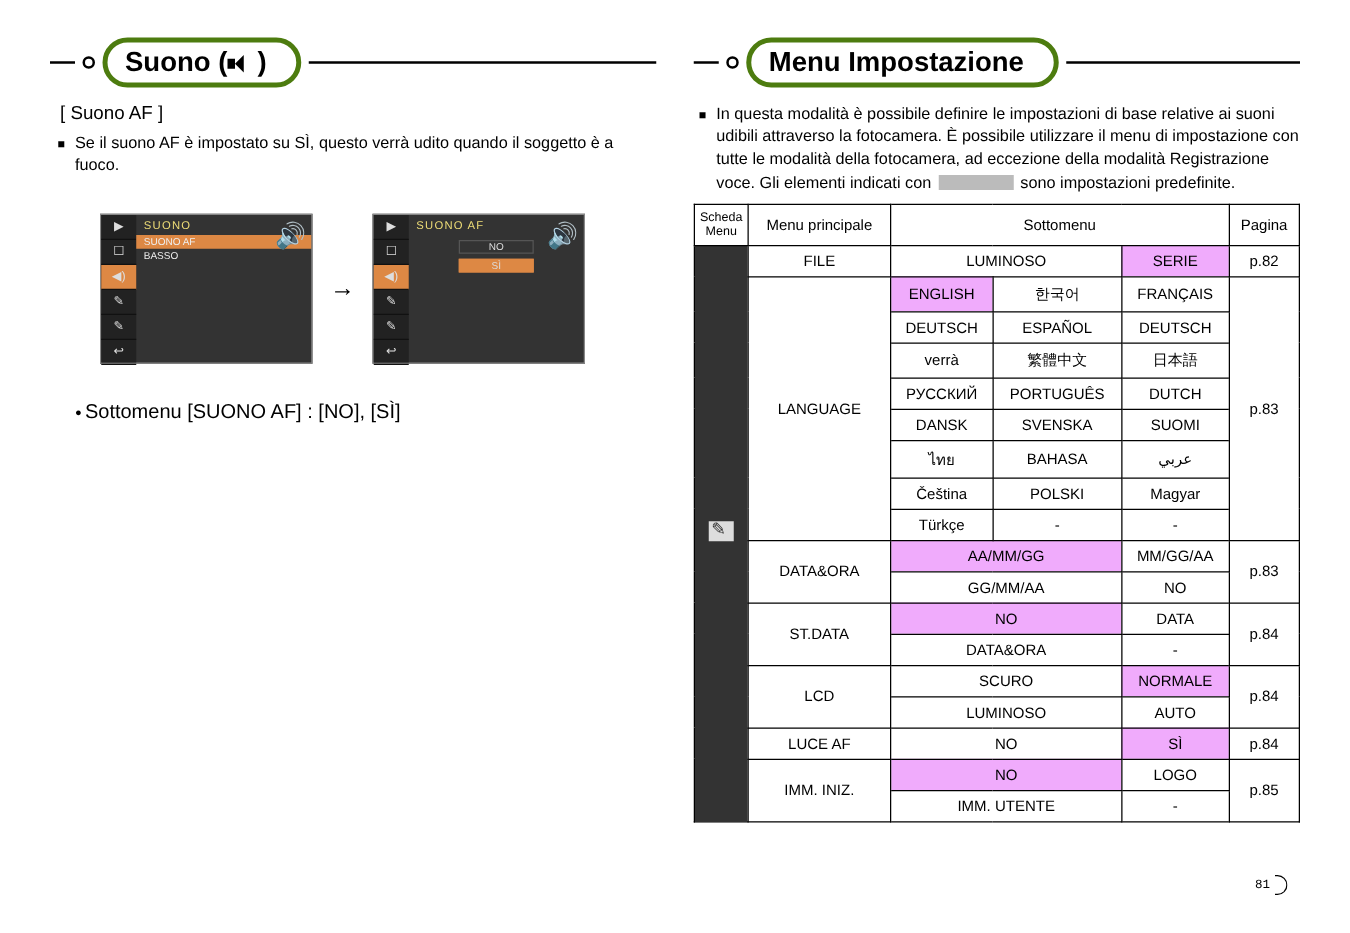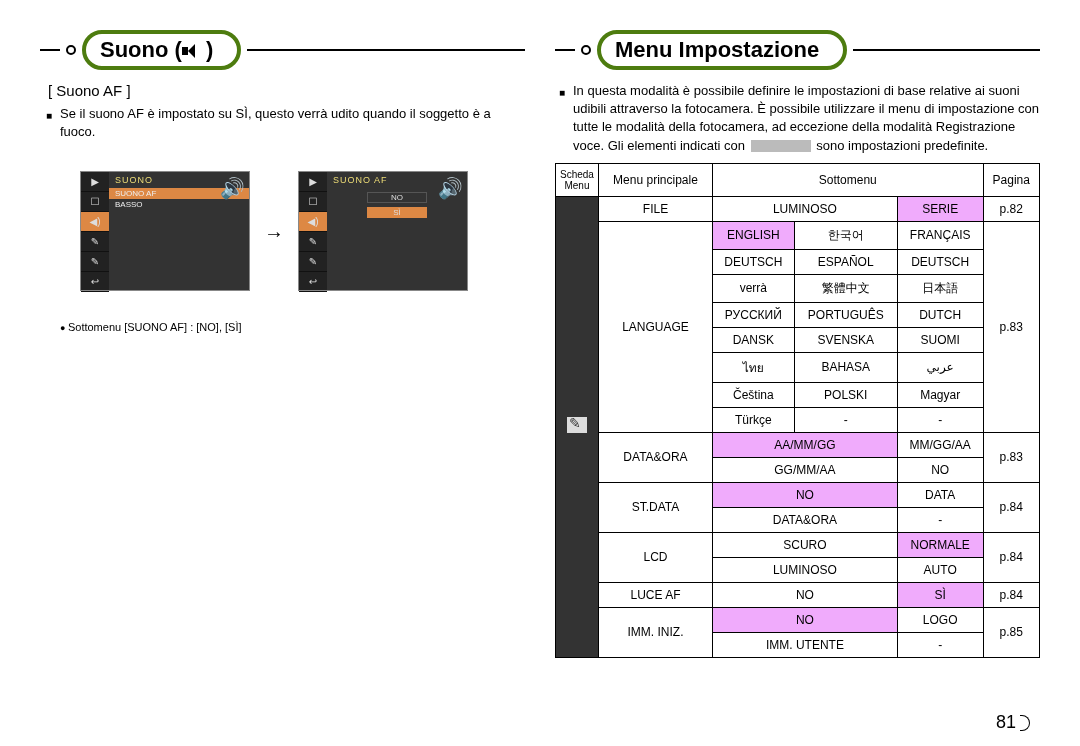--- a/index.html
+++ b/index.html
@@ -24,40 +24,40 @@
   .side-icons div.active { background: #d84; }
   .screen-main { flex:1; position: relative; }
   .screen-title { color:#ed7; font-size:9px; padding:3px 6px; letter-spacing:1px;}
   .screen-row { color:#eee; font-size:8px; padding:1px 6px;}
   .screen-row.sel { background:#d84;}
   .opt-row { color:#ddd; font-size:8px; text-align:center; border:1px solid #555; width:60px; margin:4px auto;}
   .opt-row.sel { background:#d84; border-color:#d84;}
   .corner-speaker { position:absolute; top:4px; right:4px; color:#888; font-size:20px;}
   .arrow { font-size: 20px; }
 
-  .bullet-line { font-size: 11px; margin-left: 20px; }
+  .bullet-line { font-size: 16px; margin-left: 20px; }
   .bullet-line::before { content: "● "; font-size: 9px; vertical-align: middle; }
 
   .speaker-icon { display:inline-block; width:18px; height:14px; position: relative; vertical-align:middle;}
   .speaker-icon::before{content:"";position:absolute;left:0;top:3px;width:6px;height:8px;background:#000;}
   .speaker-icon::after{content:"";position:absolute;left:6px;top:0;border-top:7px solid transparent;border-bottom:7px solid transparent;border-right:7px solid #000;}
 
   table.settings { border-collapse: collapse; width: 100%; font-size: 12px; margin-top: 8px; }
   table.settings th, table.settings td { border: 1px solid #000; padding: 5px 4px; text-align: center; vertical-align: middle; }
   table.settings th { font-weight: normal; }
   td.shaded { background: #f0abfc; }
   td.tool-cell { background: #333; color: #fff; width: 40px; }
   .tool-glyph { display:inline-block; width:20px; height:16px; background:#ddd; position:relative;}
   .tool-glyph::after{content:"✎";position:absolute;left:2px;top:-2px;color:#333;font-size:14px;}
 
   .right-desc { font-size: 13px; line-height: 1.4; margin: 0 0 8px 18px; position: relative; }
   .right-desc .sq { position: absolute; left: -14px; top: 4px; font-size: 10px; }
   .inline-shade { display:inline-block; width: 60px; height: 12px; background:#bbb; vertical-align:middle; margin: 0 2px;}
 
-  .page-num { position: absolute; bottom: 13px; right: 50px; font-size: 18px; }
+  .page-num { position: absolute; bottom: 30px; right: 50px; font-size: 10px; font-family: Liberation Mono, monospace; }
   .page-num-arc { display:inline-block; width:10px; height:16px; border-right:1px solid #000; border-top:1px solid #000; border-bottom:1px solid #000; border-radius: 0 10px 10px 0; margin-left:4px; vertical-align:middle;}
 </style>
 </head>
 <body>
 
 <div class="page">
 
   <div class="col">
     <div class="section-header">
       <div class="sh-line-left"></div>

